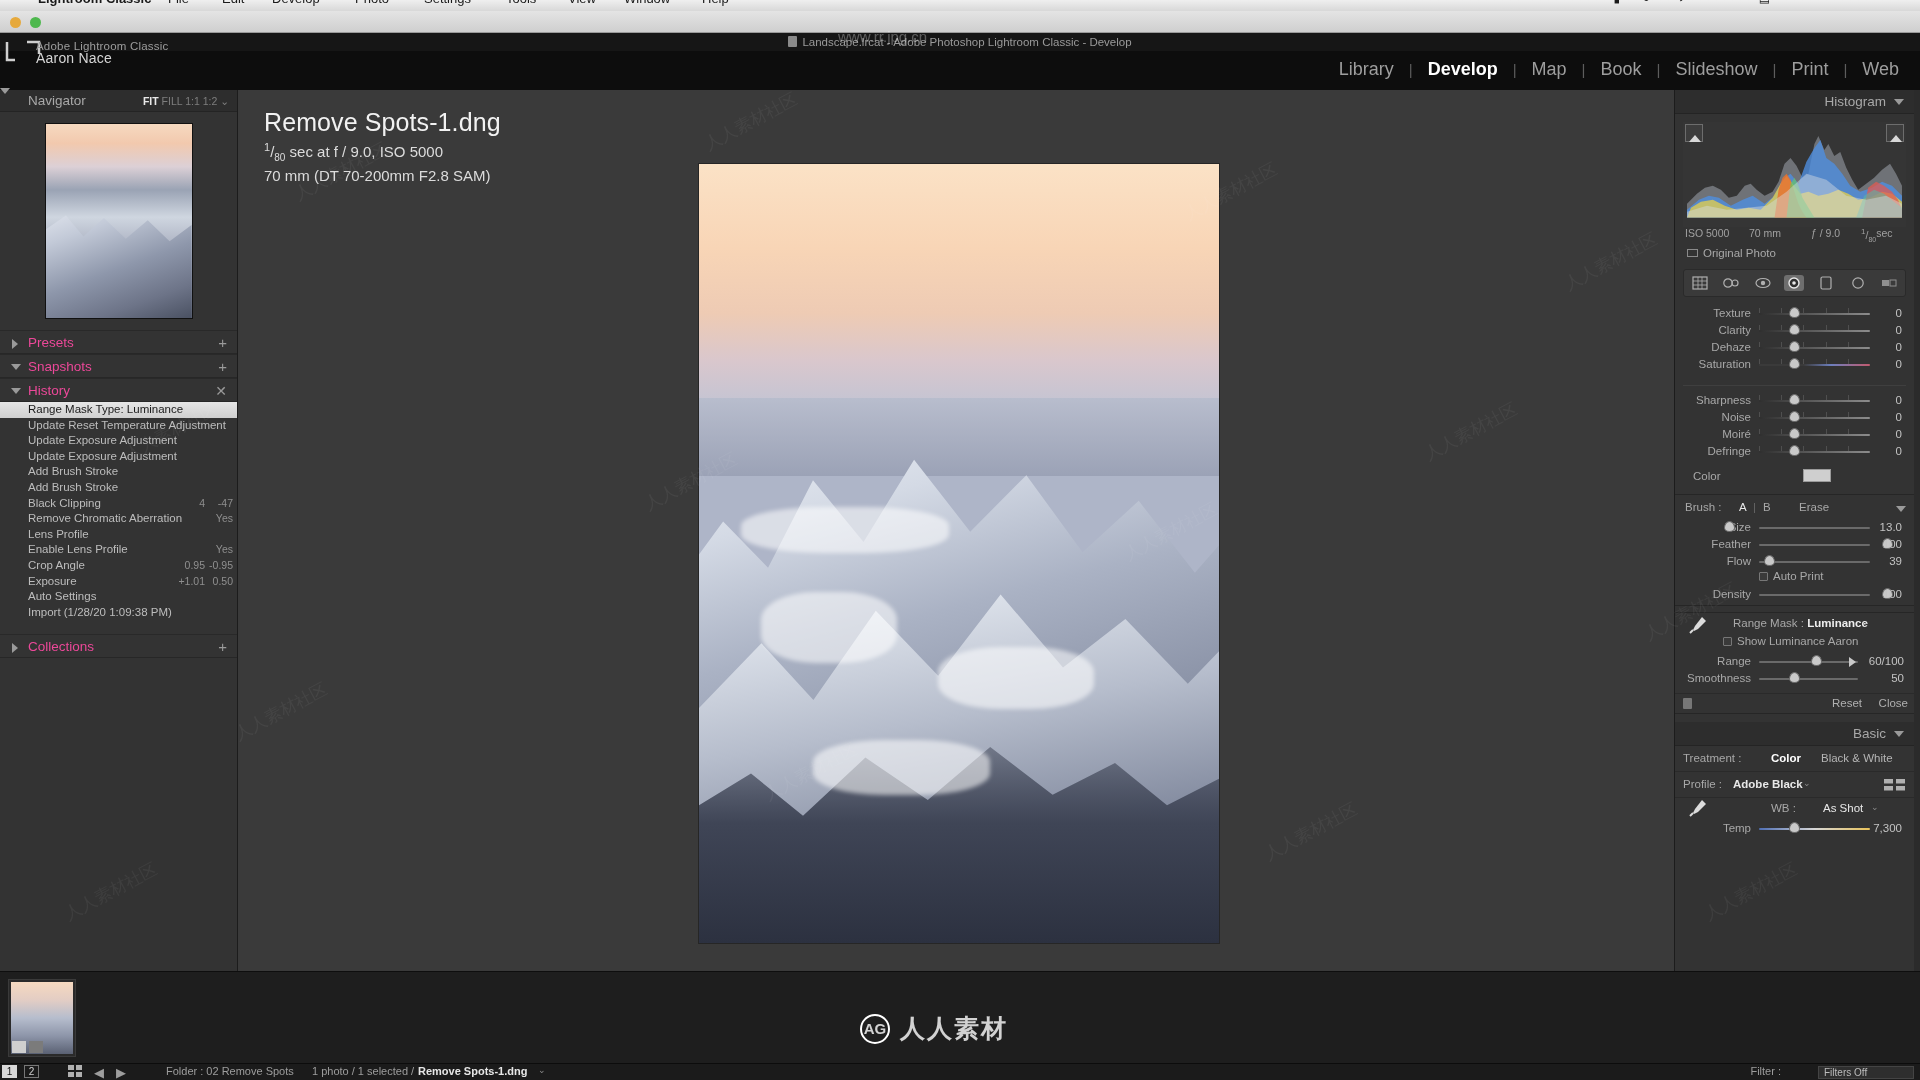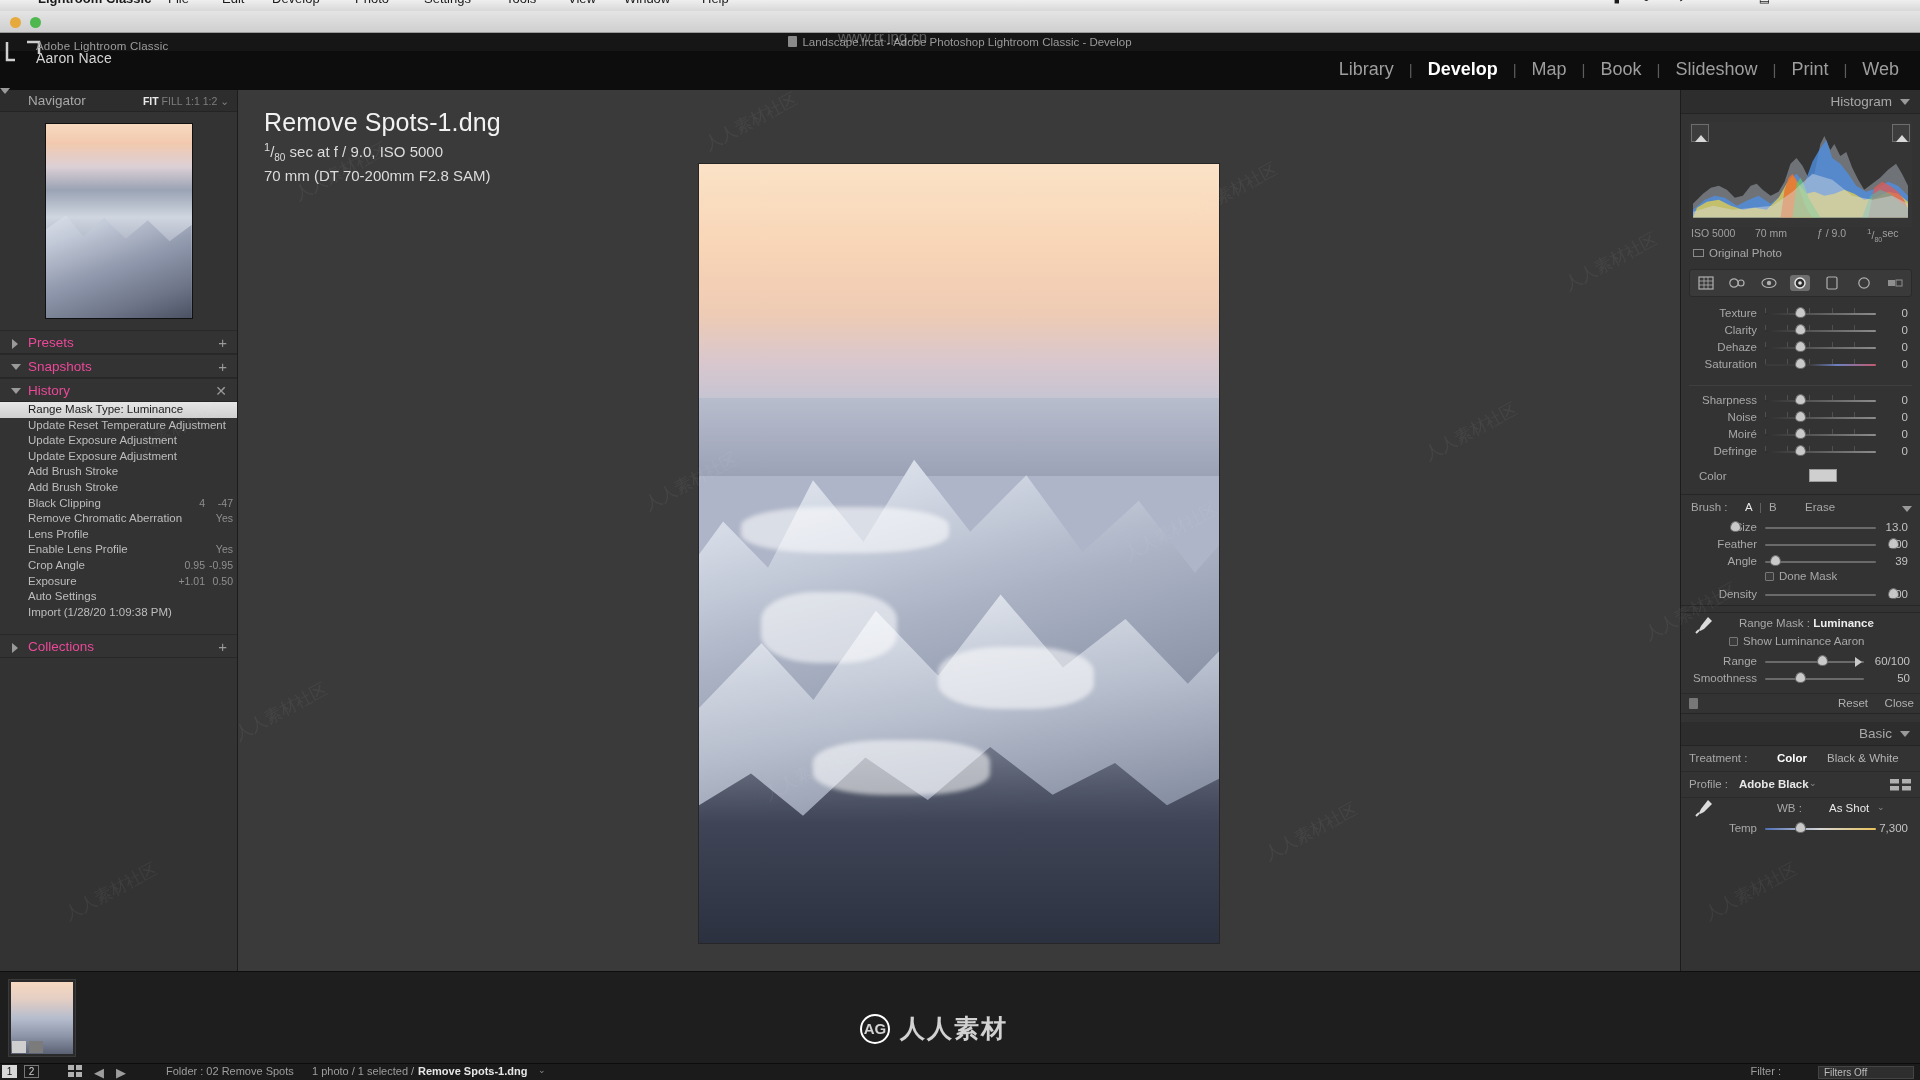--- a/index.html
+++ b/index.html
@@ -140,21 +140,21 @@
   .cbox { display:inline-block; width:9px; height:9px; border:1px solid #777; background:#3a3a3a;
     vertical-align:-1px; margin-right:5px; border-radius:1px;}
   #toolbar-tri { position:absolute; right:72px; top:13px; }
   #done-btn {
     position:absolute; right:6px; top:5px; width:62px; height:23px; line-height:22px;
     text-align:center; font-size:12.5px; color:#d8d8d8;
     background:linear-gradient(#5d5d5d,#4a4a4a); border:1px solid #2c2c2c; border-radius:3px;
   }
   
   #right-panel {
-    position:absolute; top:90px; right:0; width:240px; bottom:17px;
+    position:absolute; top:90px; right:6px; width:240px; bottom:17px;
     background:#333333; border-left:1px solid #1c1c1c;
   }
   .rp-header { height:24px; position:relative; background:#2d2d2d; border-bottom:1px solid #242424;}
   .rp-header .t { position:absolute; right:28px; top:4px; font-size:13.5px; color:#a8a8a8;}
   .rp-header .tri { position:absolute; right:10px; top:9px; }
   
   #histogram-box { height:105px; margin:8px 8px 0 8px; position:relative; background:#353535;}
   #histo-canvas { position:absolute; left:4px; right:4px; top:12px; bottom:8px; }
   .clipbox { position:absolute; width:18px; height:18px; border:1px solid #6d6d6d; background:#3d3d3d; top:2px;}
   .clipbox .tr { position:absolute; left:3px; top:10px; width:0;height:0;
@@ -663,29 +663,29 @@
       </div>
       <div class="srow">
         <span class="sl-label">Feather</span>
         <span class="sl-track plain"></span>
         <span class="sl-knob" style="left:92%">
             <i></i>
           </span>
         <span class="sl-val">100</span>
       </div>
       <div class="srow">
-        <span class="sl-label">Angle</span>
+        <span class="sl-label">Flow</span>
         <span class="sl-track plain"></span>
         <span class="sl-knob" style="left:39%">
             <i></i>
           </span>
         <span class="sl-val">39</span>
       </div>
       <div id="automask">
-        <span class="inner"><span class="cbox"></span><span>Done Mask</span></span>
+        <span class="inner"><span class="cbox"></span><span>Auto Print</span></span>
       </div>
       <div class="srow">
         <span class="sl-label">Density</span>
         <span class="sl-track plain"></span>
         <span class="sl-knob" style="left:92%">
             <i></i>
           </span>
         <span class="sl-val">100</span>
       </div>
     </div>

